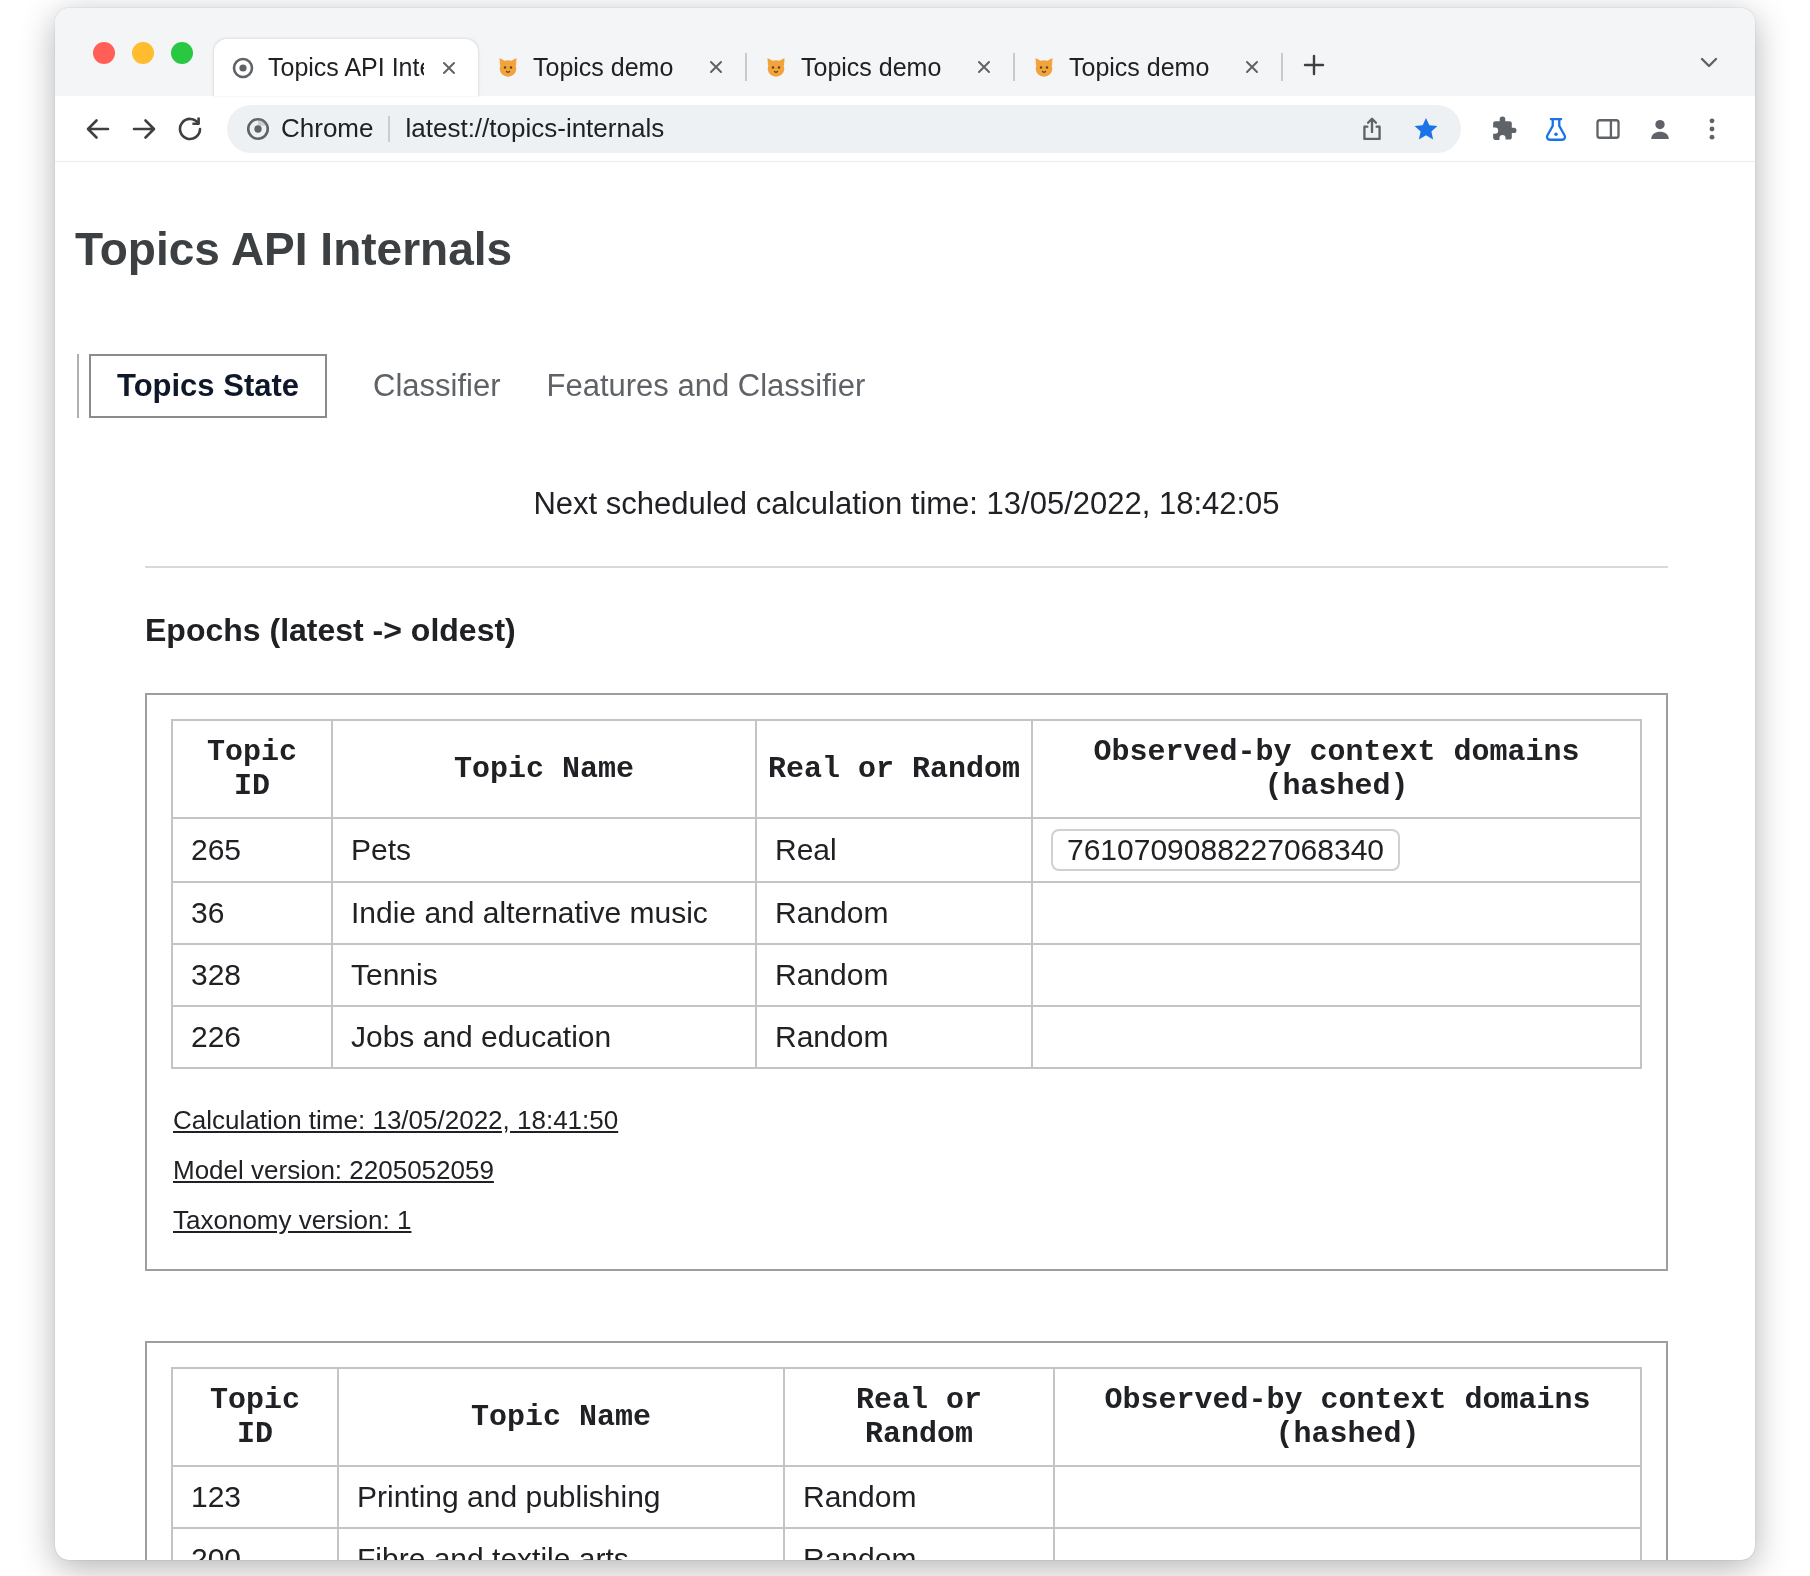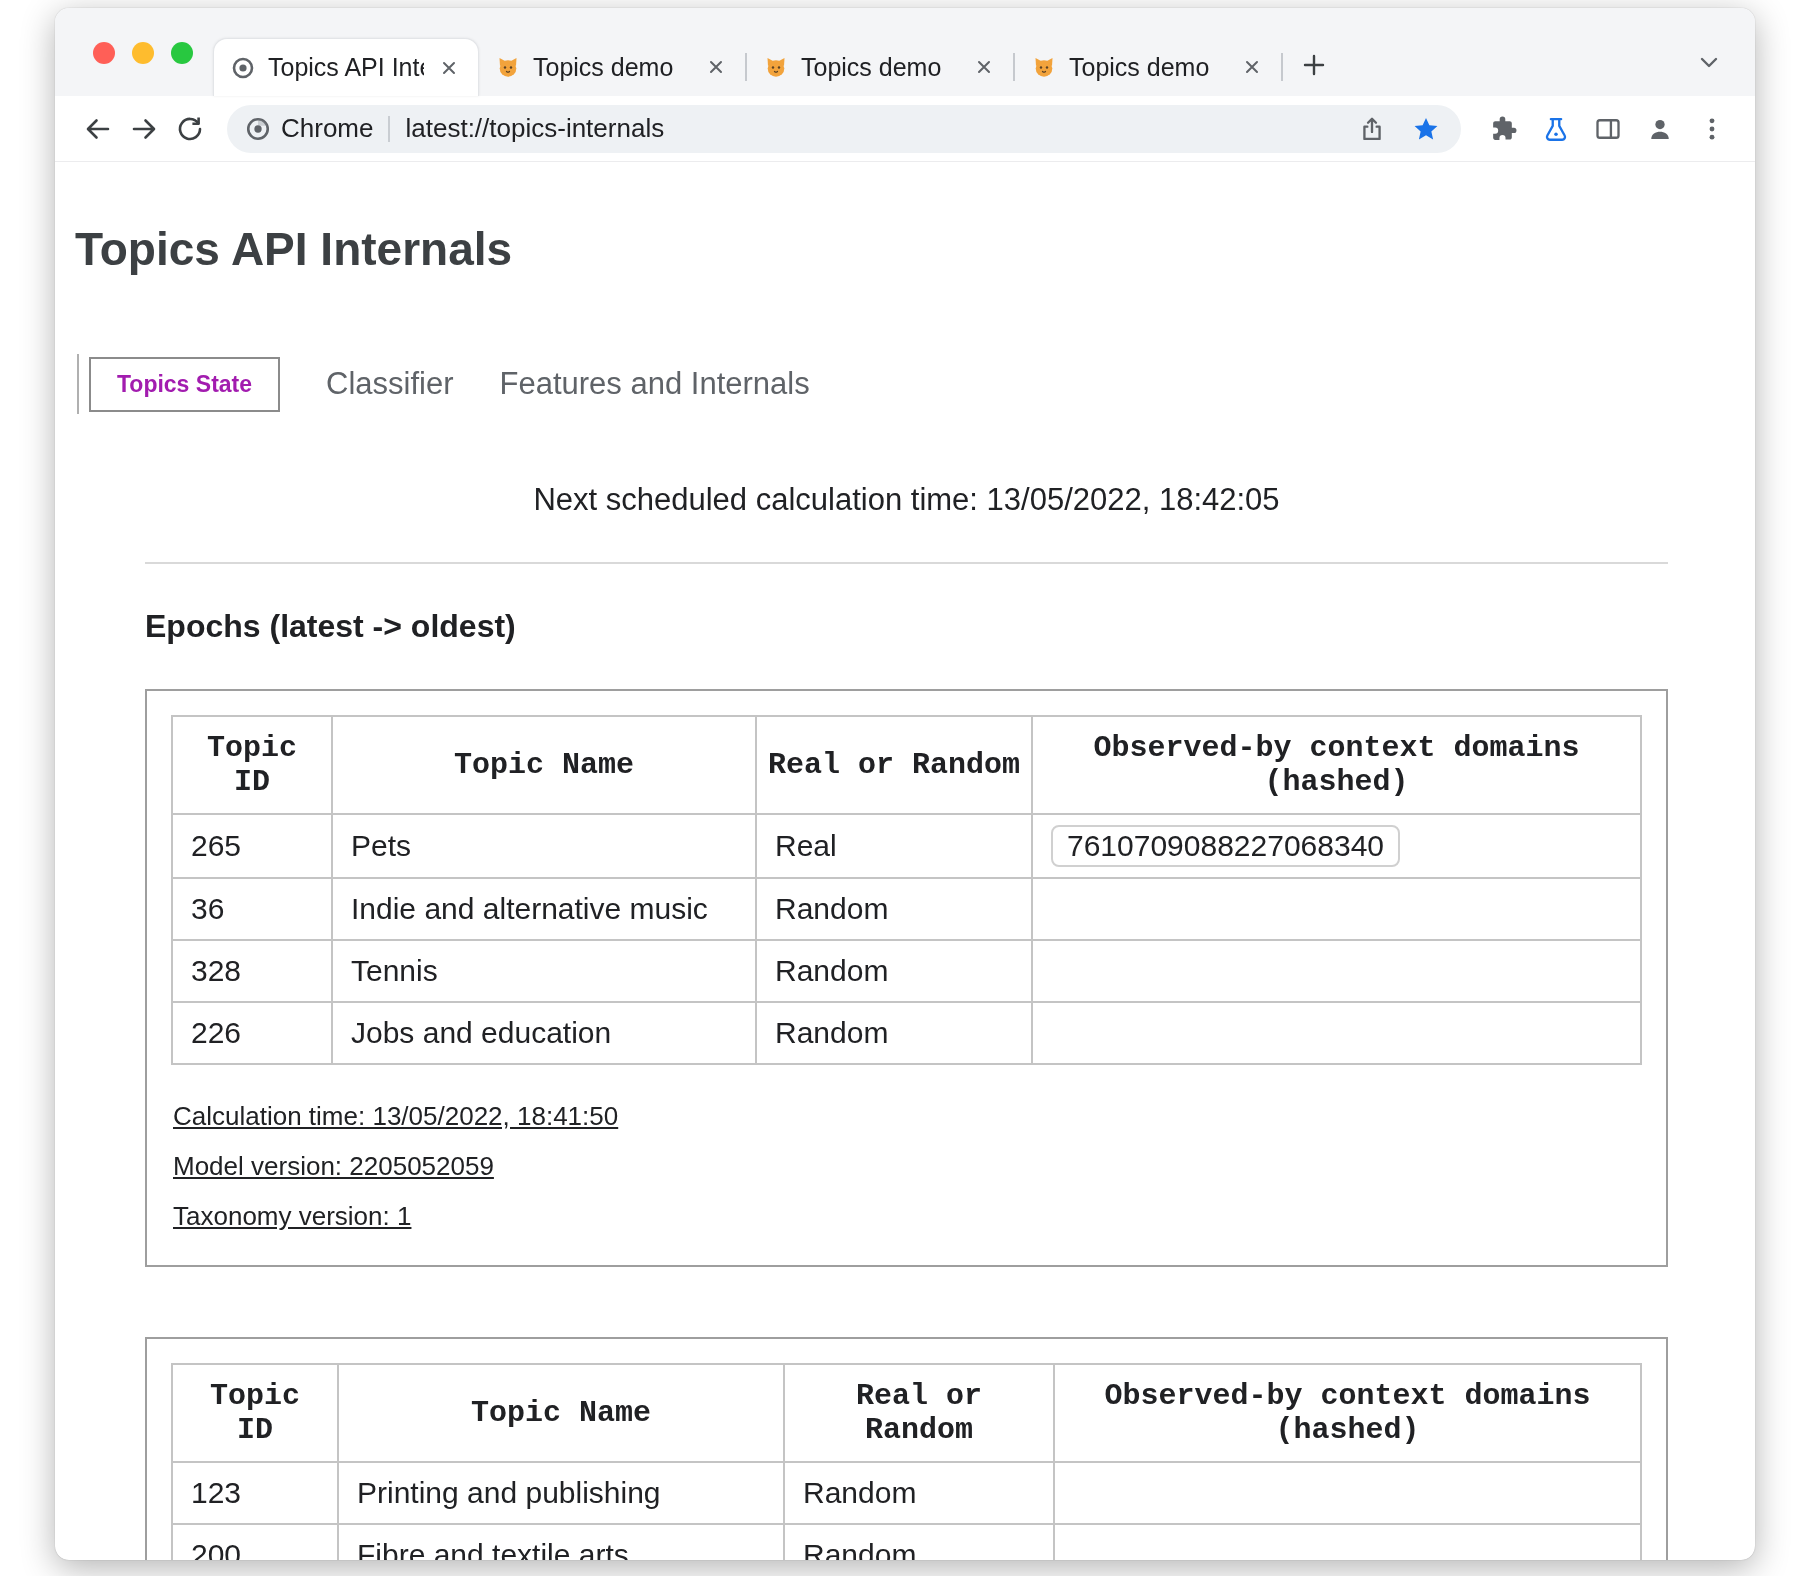--- a/index.html
+++ b/index.html
@@ -46,22 +46,22 @@
   .omni-icon { width:34px; height:34px; display:flex; align-items:center; justify-content:center; margin-left:20px; }
   .tbicon { width:46px; height:46px; display:flex; align-items:center; justify-content:center;
             border:none; background:transparent; border-radius:50%; margin-left:6px; }
 
   
   .content { height:1398px; overflow:hidden; padding-left:20px; color:#202124; }
   .page-title { margin-top:60px; font-size:46px; line-height:54px; font-weight:700; color:#3c4043; }
 
   .crtabs { display:inline-flex; align-items:center; margin:78px 0 0 2px; }
   .crtabs::before { content:""; align-self:stretch; border-left:2px solid #b0b0b0; margin-right:10px; }
-  .crtab-active { border:2px solid #8b8b8b; background:#fff; padding:12px 26px; font-size:23px;
-                  font-weight:700; color:#a21caf; }
+  .crtab-active { border:2px solid #8b8b8b; background:#fff; padding:12px 26px; font-size:31px;
+                  font-weight:700; color:#0f172a; }
   .crtab { font-size:31px; color:#5f6368; margin-left:46px; padding:12px 0; }
 
   .section { margin-left:70px; width:1523px; }
   .next-calc { margin-top:64px; font-size:31px;text-align:center; }
   .divider { margin-top:44px; border:none; border-top:2px solid #d9d9d9; }
   .epochs-h { margin-top:44px; font-size:32px; font-weight:700; }
 
   .epoch-box { margin-top:44px; border:2px solid #9e9e9e; padding:24px; background:#fff; }
   .epoch-box.second { margin-top:70px; min-height:320px; }
 
@@ -258,21 +258,21 @@
     </button>
   </div>
 
   <div class="content">
 
     <h1 class="page-title">Topics API Internals</h1>
 
     <div class="crtabs">
       <span class="crtab-active">Topics State</span>
       <span class="crtab">Classifier</span>
-      <span class="crtab">Features and Internals</span>
+      <span class="crtab">Features and Classifier</span>
     </div>
 
     <div class="section">
       <div class="next-calc">Next scheduled calculation time: 13/05/2022, 18:42:05</div>
 
       <hr class="divider">
 
       <div class="epochs-h">Epochs (latest -&gt; oldest)</div>
 
       <div class="epoch-box">

